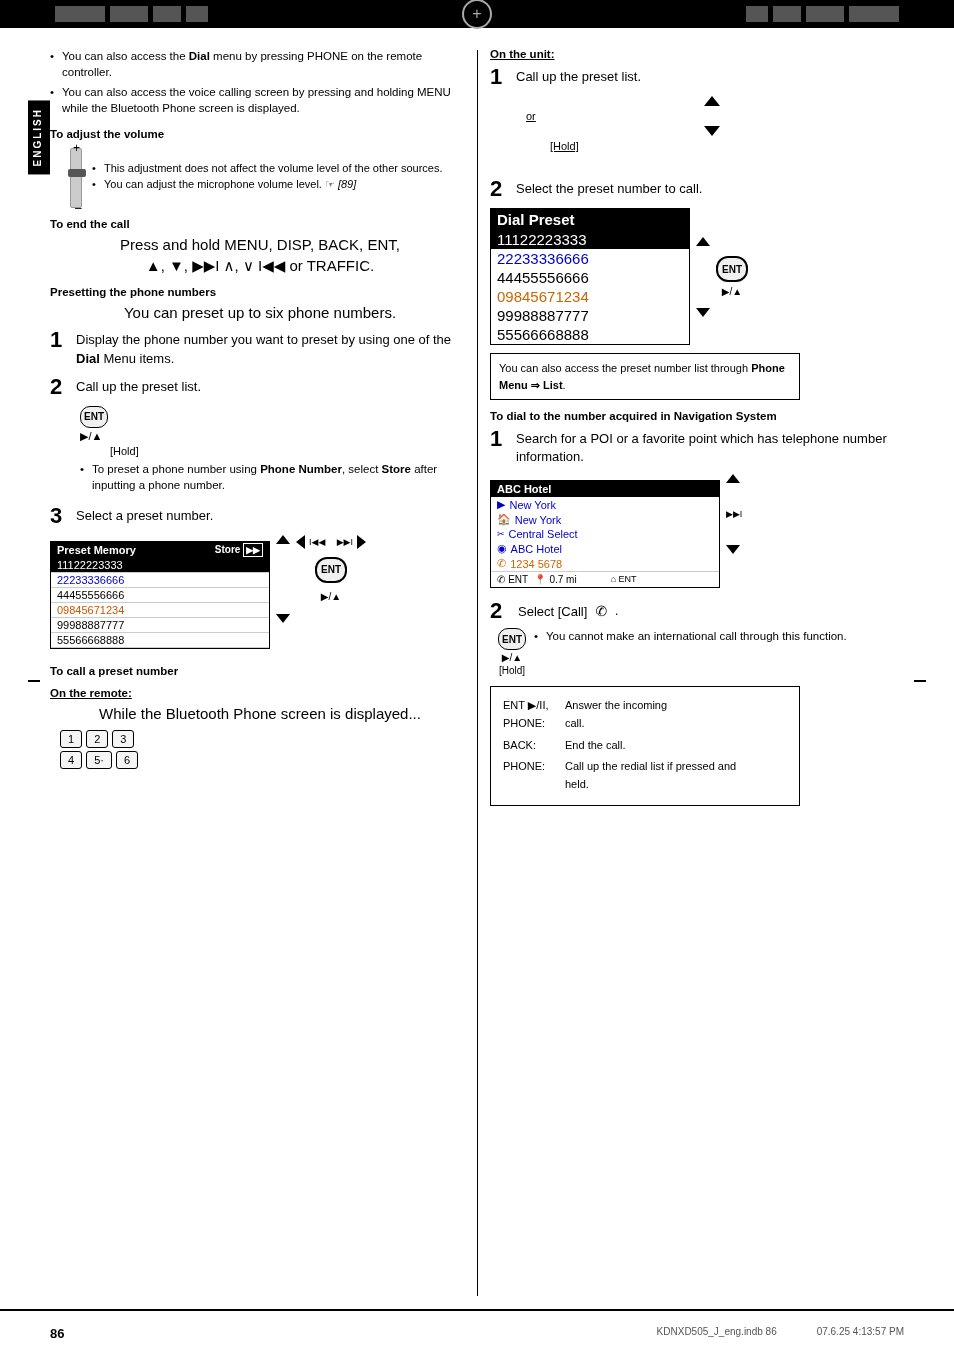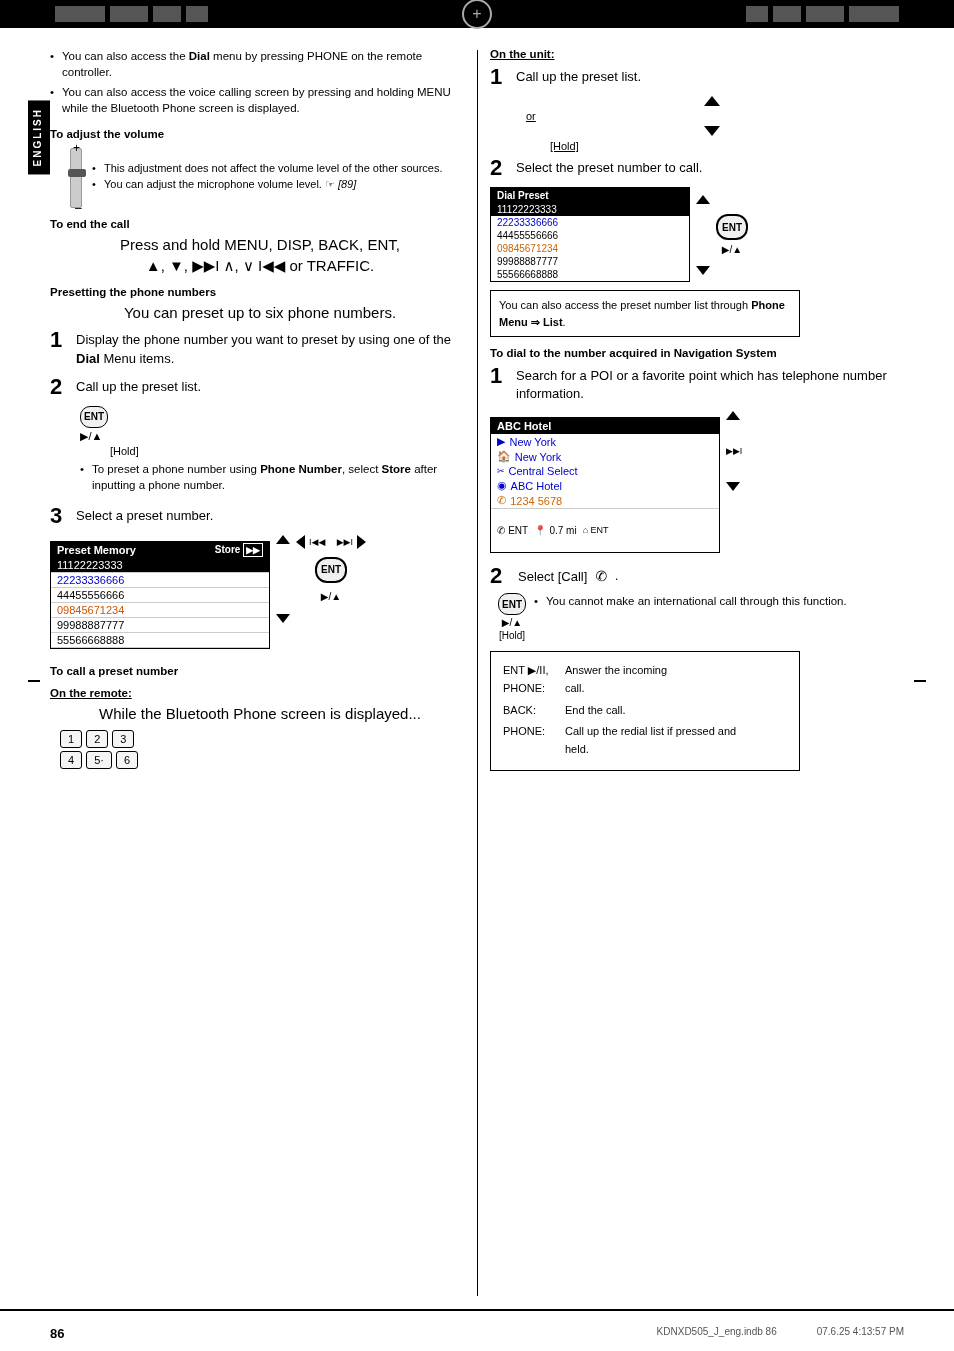--- a/index.html
+++ b/index.html
@@ -276,21 +276,21 @@
     
     .dial-preset-container {
       display: flex;
       align-items: center;
       gap: 6px;
       margin: 6px 0;
     }
     .dial-preset-table {
       border: 1px solid #000;
       width: 200px;
-      font-size: 10px;
+      font-size: 15px;
     }
     .dial-preset-header {
       background: #000;
       color: #fff;
       padding: 2px 6px;
       font-weight: bold;
     }
     .dial-preset-row {
       padding: 1px 6px;
     }
@@ -359,21 +359,21 @@
     }
     .abc-hotel-row.blue {
       color: #0000cc;
     }
     .abc-hotel-row.orange {
       color: #cc6600;
     }
     .abc-hotel-footer {
       display: flex;
       gap: 6px;
-      padding: 16px 6px;
+      padding: 2px 6px;
       border-top: 1px solid #ccc;
       font-size: 10px;
     }
 
     
     .info-box {
       border: 1px solid #000;
       padding: 8px 10px;
       font-size: 11px;
       line-height: 1.6;
@@ -617,21 +617,21 @@
 
     <div class="right-column">
 
       <div class="on-unit-heading">On the unit:</div>
 
       <div class="step">
         <span class="step-num">1</span>
         <span class="step-text">Call up the preset list.</span>
       </div>
 
-      <div style="margin-left:30px;margin-bottom:5px;text-decoration:underline;">
+      <div style="margin-left:30px;margin-bottom:26px;text-decoration:underline;">
         <div class="arrow-box">
           <div class="arrow-up"></div>
         </div>
         <div class="or-text" style="margin-left:6px;">or</div>
         <div class="arrow-box">
           <div class="arrow-down"></div>
         </div>
         <div class="hold-label">[Hold]</div>
       </div>
 
@@ -696,21 +696,21 @@
             <span>◉</span>
             <span>ABC Hotel</span>
           </div>
           <div class="abc-hotel-row orange">
             <span>✆</span>
             <span>1234 5678</span>
           </div>
           <div class="abc-hotel-footer">
             <span>✆ ENT</span>
             <span>📍 0.7 mi</span>
-            <span style="font-size:9px;">⌂ ENT</span>
+            <span style="font-size:9px;margin-left:28px;">⌂ ENT</span>
           </div>
         </div>
 
         <div style="display:flex;flex-direction:column;justify-content:space-between;height:80px;">
           <div class="ctrl-arrow-up"></div>
           <div style="font-size:9px;text-align:center;">▶▶I</div>
           <div class="ctrl-arrow-down"></div>
         </div>
       </div>
 

